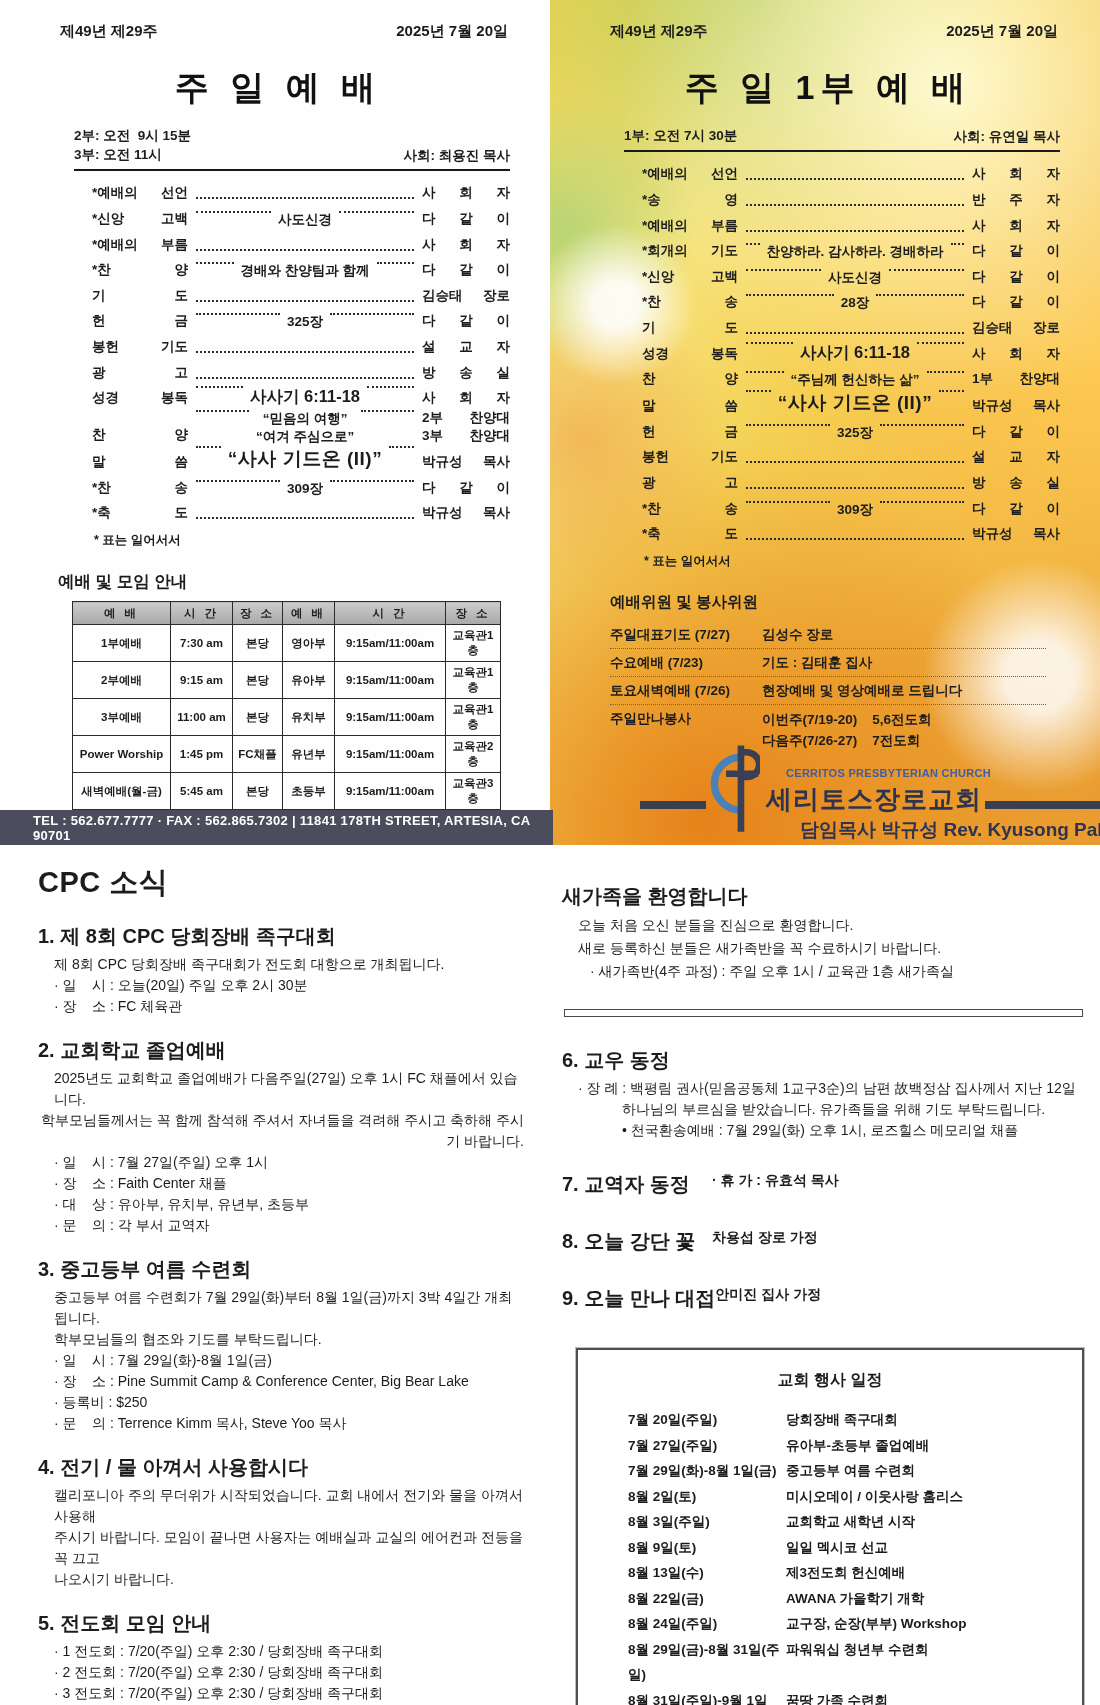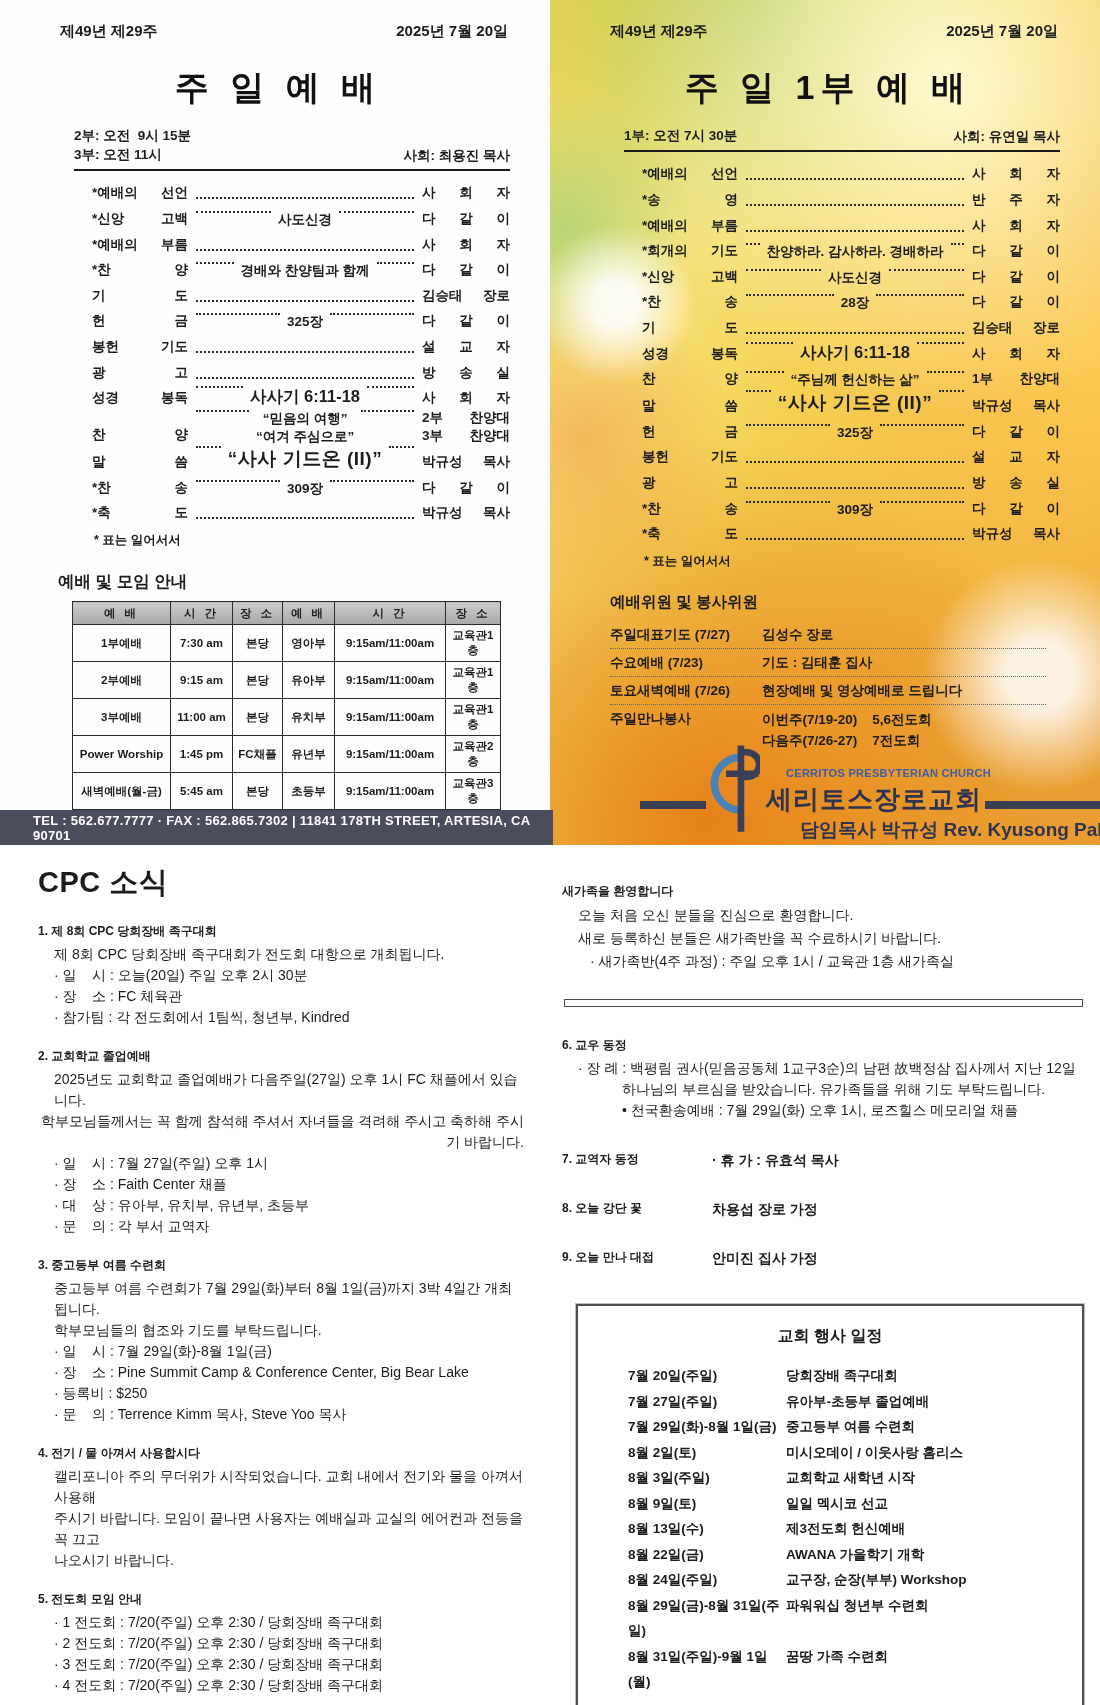--- a/index.html
+++ b/index.html
@@ -59,21 +59,21 @@
   .logo-en{color:#3b5ea9;font-weight:700;font-size:11px;letter-spacing:.3px;margin:38px 0 3px 20px;white-space:nowrap;}
   .logo-kr{font-size:26px;font-weight:900;color:#2e3450;letter-spacing:1px;white-space:nowrap;}
   .logo-pastor{font-size:19px;font-weight:700;color:#2e3450;margin-left:34px;white-space:nowrap;}
   .news{position:absolute;top:845px;left:2px;width:1100px;height:860px;background:#ffffff;}
   .news-left{position:absolute;left:36px;top:18px;width:486px;}
   .news-right{position:absolute;left:560px;top:38px;width:525px;}
   .news-title{font-size:29px;font-weight:800;margin:0;letter-spacing:.5px;}
   .ni{margin-top:20px;}
   .news-right .ni{margin-top:30px;}
   .ni-headrow{display:flex;margin-bottom:4px;}
-  .ni-head{font-weight:800;font-size:12px;min-width:150px;}
+  .ni-head{font-weight:800;font-size:20px;min-width:150px;}
   .ni-inline{font-size:14px;font-weight:600;padding-top:1px;}
   .ni-line{font-size:14px;line-height:21px;white-space:pre-wrap;}
   .welcome .ni-line{line-height:23px;}
   .divider{height:6px;border:1.5px solid #4a4a4a;background:#fff;margin:26px 4px 0 2px;}
   .sch-box{margin:36px 0 0 14px;width:508px;border:2px solid #4f4f4f;box-shadow:0 0 0 1px #bdbdbd;
            padding:20px 0 26px;box-sizing:border-box;}
   .sch-title{text-align:center;font-weight:800;font-size:16px;margin-bottom:16px;}
   .sch-row{display:flex;font-size:13.5px;line-height:25.5px;font-weight:600;}
   .sch-date{width:208px;padding-left:50px;box-sizing:border-box;flex:none;}
   .sch-event{flex:1;}
@@ -484,21 +484,20 @@
   <div class="news-left">
     <h2 class="news-title">CPC 소식</h2>
     <div id="news-items-left">
         <div class="ni">
           <div class="ni-headrow">
             <span class="ni-head">1. 제 8회 CPC 당회장배 족구대회</span>
           </div>
           <div class="ni-line" style="padding-left: 16px;">제 8회 CPC 당회장배 족구대회가 전도회 대항으로 개최됩니다.</div>
           <div class="ni-line" style="padding-left: 16px;">· 일    시 : 오늘(20일) 주일 오후 2시 30분</div>
           <div class="ni-line" style="padding-left: 16px;">· 장    소 : FC 체육관</div>
-          <div class="ni-line" style="padding-left: 16px;">· 참가팀 : 각 전도회에서 1팀씩, 청년부, Kindred</div>
         </div>
         <div class="ni">
           <div class="ni-headrow">
             <span class="ni-head">2. 교회학교 졸업예배</span>
           </div>
           <div class="ni-line" style="padding-left: 16px;">2025년도 교회학교 졸업예배가 다음주일(27일) 오후 1시 FC 채플에서 있습니다.</div>
           <div class="ni-line" style="padding-left: 0px; text-align: right;">학부모님들께서는 꼭 함께 참석해 주셔서 자녀들을 격려해 주시고 축하해 주시기 바랍니다.</div>
           <div class="ni-line" style="padding-left: 16px;">· 일    시 : 7월 27일(주일) 오후 1시</div>
           <div class="ni-line" style="padding-left: 16px;">· 장    소 : Faith Center 채플</div>
           <div class="ni-line" style="padding-left: 16px;">· 대    상 : 유아부, 유치부, 유년부, 초등부</div>

